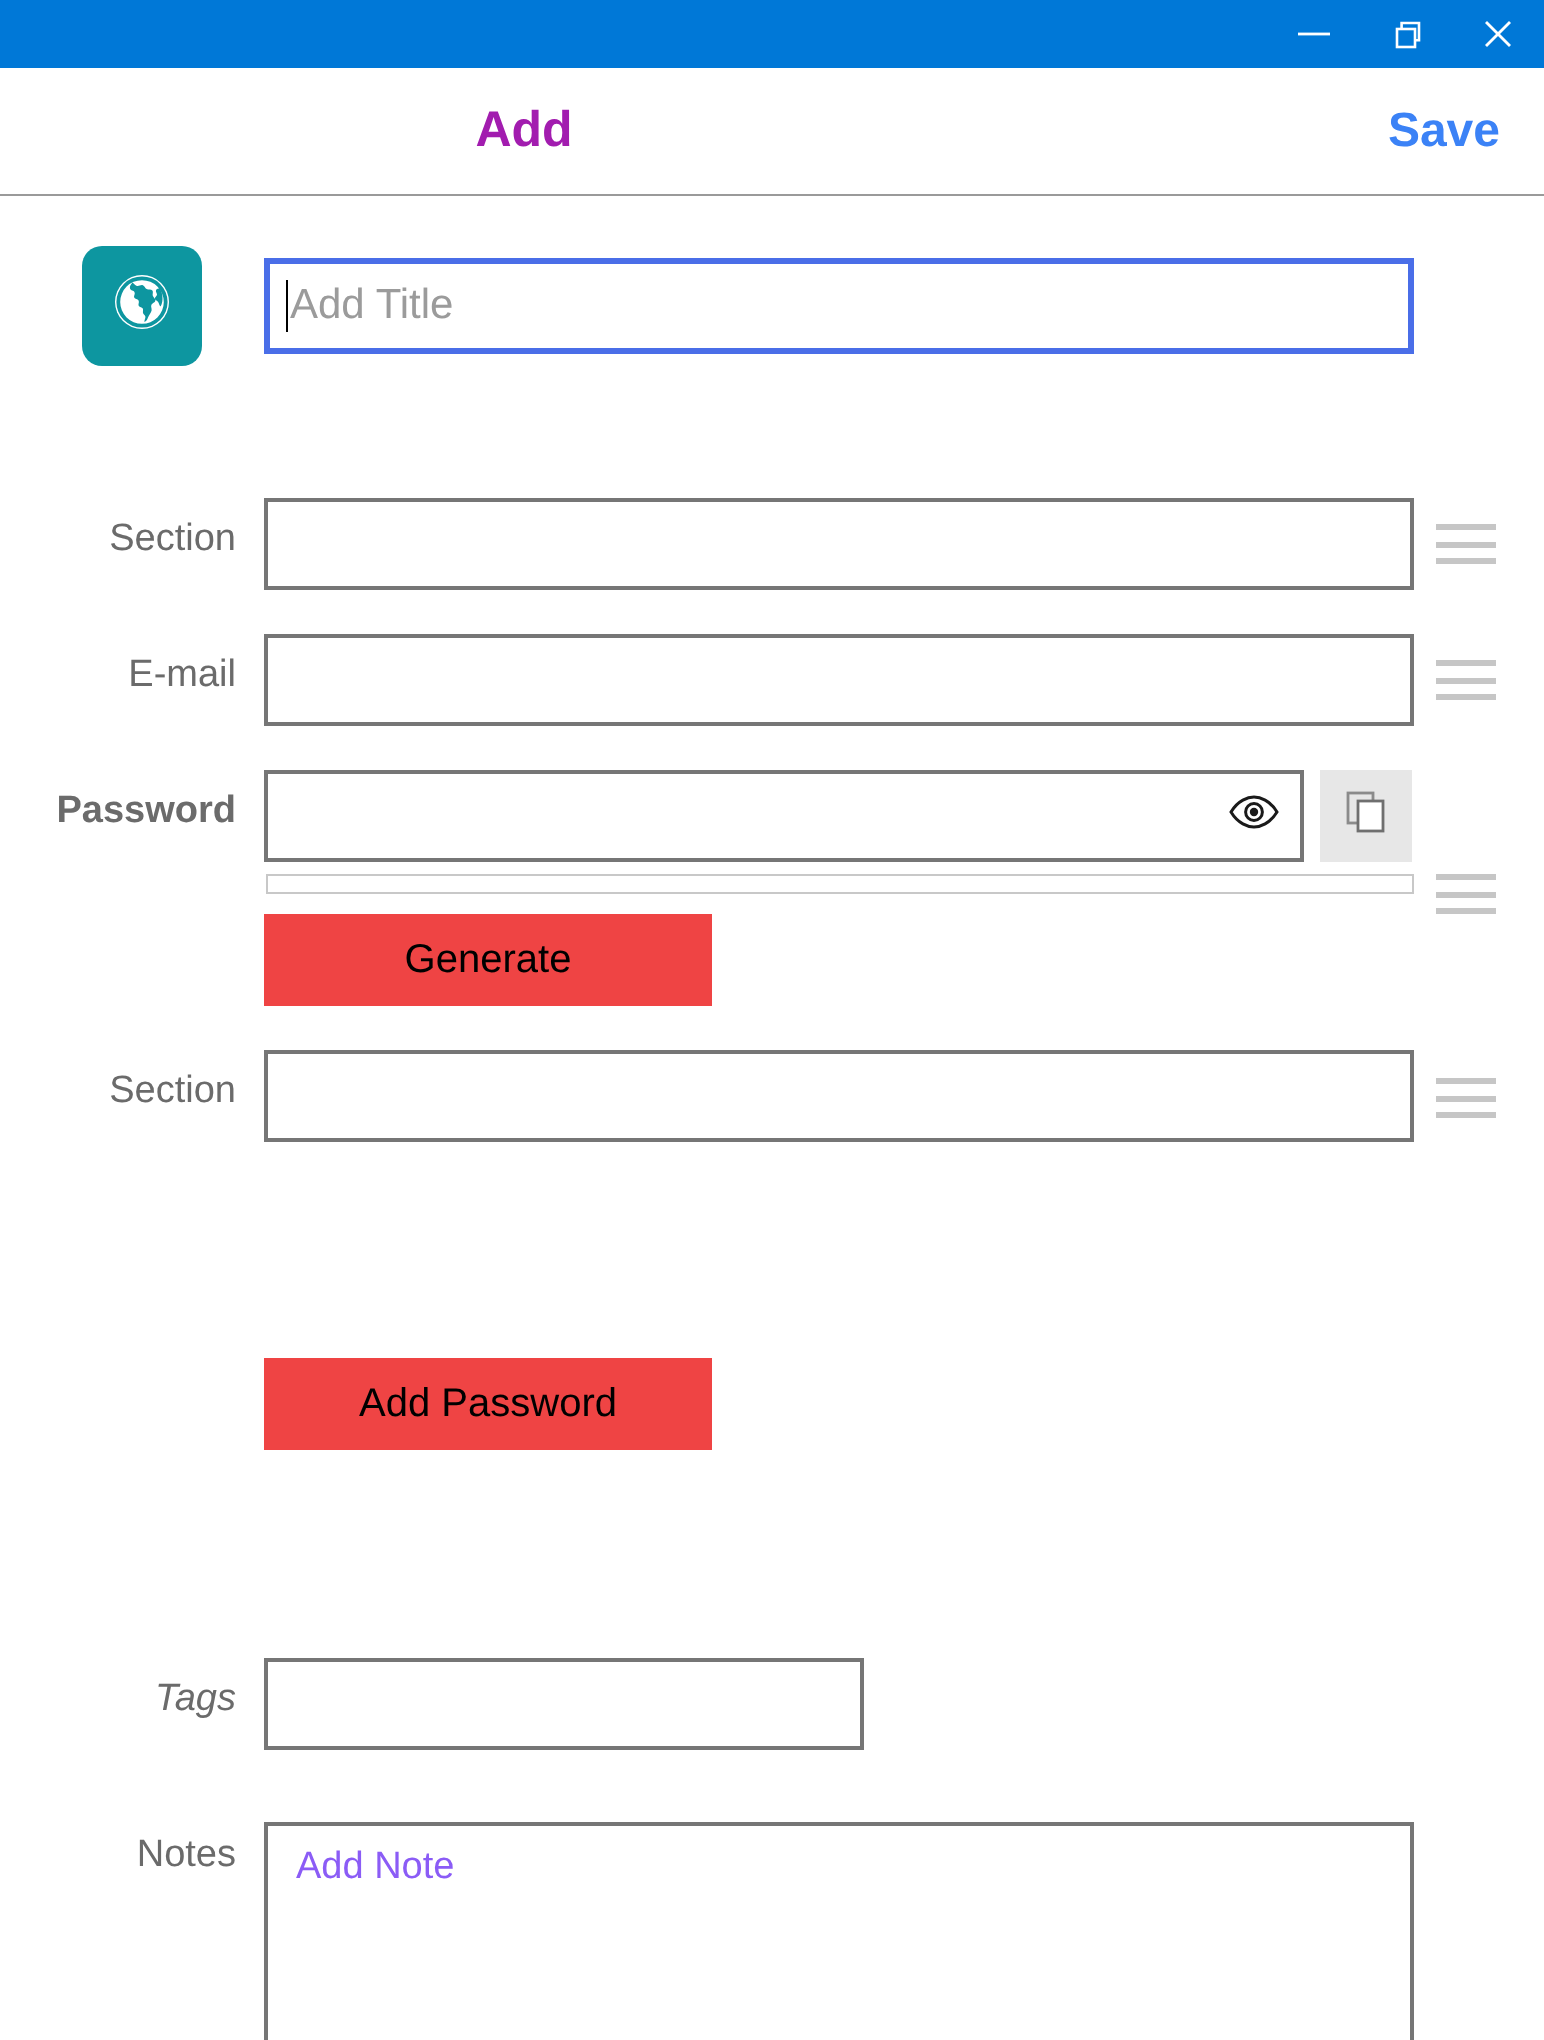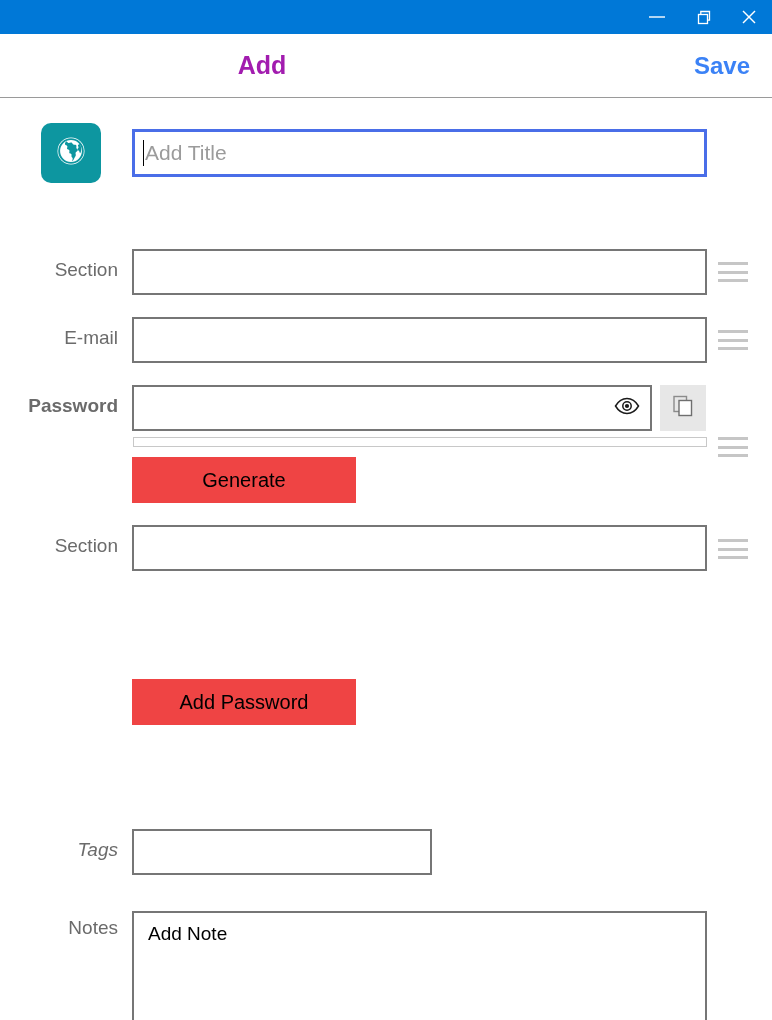--- a/index.html
+++ b/index.html
@@ -134,21 +134,21 @@
     display: block; height: 3px; background: #c6c6c6; width: 100%;
   }
 
   .notes-area {
     position: absolute; left: 132px; top: 812px;
     width: 575px; height: 160px;
     border: 2px solid #767676;
     background: #ffffff;
     padding: 10px 0 0 14px;
   }
-  .notes-ph { font-size: 19px; color: #000000; }
+  .notes-ph { font-size: 19px; color: #8b5cf6; }
 </style>
 </head>
 <body>
 
 <div class="titlebar">
   <div class="winbtn">
     <span>
       <svg width="22" height="12" viewBox="0 0 22 12">
         <line x1="3" y1="6" x2="19" y2="6" stroke="#ffffff" stroke-width="1.4"></line>
       </svg>

